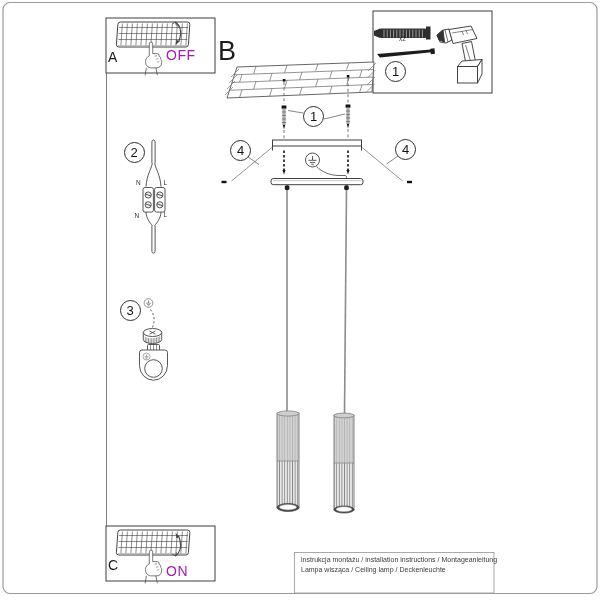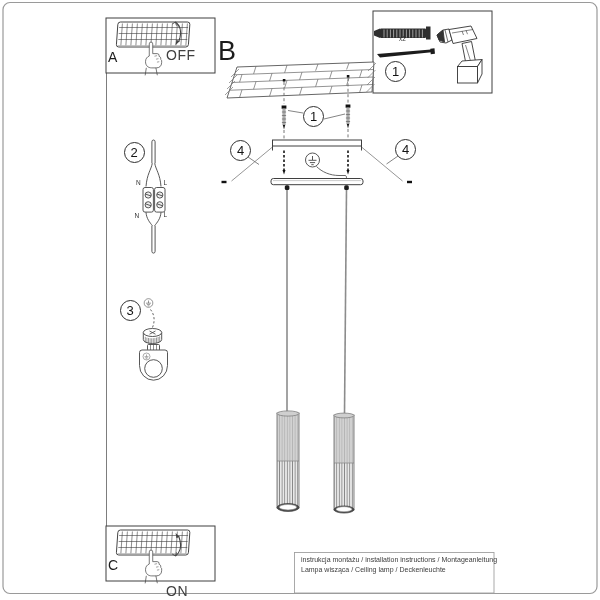--- a/index.html
+++ b/index.html
@@ -2,21 +2,21 @@
 <html><head>
 <meta charset="utf-8">
 <style>
   html,body{margin:0;padding:0;background:#fff;}
   #sheet{position:relative;width:600px;height:600px;background:#fff;overflow:hidden;
          font-family:"Liberation Sans",sans-serif;color:#222;}
   #art{position:absolute;left:0;top:0;}
   .txt{position:absolute;white-space:nowrap;line-height:1;color:#2d2d2d;}
   .big-letter{font-size:14px;font-weight:500;color:#1c1c1c;}
   .section-letter{font-size:27px;font-weight:400;color:#1c1c1c;}
-  .state{font-size:14px;font-weight:500;letter-spacing:.5px;color:#404040;}
+  .state{font-size:14px;font-weight:500;letter-spacing:.5px;color:#a21caf;}
   .callout{position:absolute;width:21px;height:21px;border:1.2px solid #2f2f2f;border-radius:50%;
            background:#fff;display:flex;align-items:center;justify-content:center;
            font-size:13px;color:#141414;box-sizing:border-box;}
   .tiny{font-size:6.5px;color:#333;}
   .footer-line{font-size:7px;color:#3c3c3c;}
 </style>
 </head>
 <body>
 
 <div id="sheet">
@@ -216,21 +216,21 @@
     </g>
   </g>
 
   <rect x="294.5" y="552.5" width="199.5" height="40.5" fill="none" stroke="#a0a0a0" stroke-width="0.9"></rect>
 </svg>
 
   <div class="txt big-letter" style="left:108px;top:50px;">A</div>
   <div class="txt state" style="left:166px;top:48px;">OFF</div>
   <div class="txt section-letter" style="left:218px;top:38px;">B</div>
   <div class="txt big-letter" style="left:108px;top:558px;">C</div>
-  <div class="txt state" style="left:166px;top:584px;text-align:right;">ON</div>
+  <div class="txt state" style="left:166px;top:564px;text-align:right;">ON</div>
 
   <div class="callout" style="left:385px;top:61px;">1</div>
   <div class="txt tiny" style="left:399px;top:36px;">x2</div>
 
   <div class="callout" style="left:303px;top:106px;">1</div>
   <div class="callout" style="left:123.5px;top:141.5px;">2</div>
   <div class="callout" style="left:119.5px;top:299.5px;">3</div>
   <div class="callout" style="left:230px;top:139.5px;">4</div>
   <div class="callout" style="left:395px;top:138.5px;">4</div>
 

